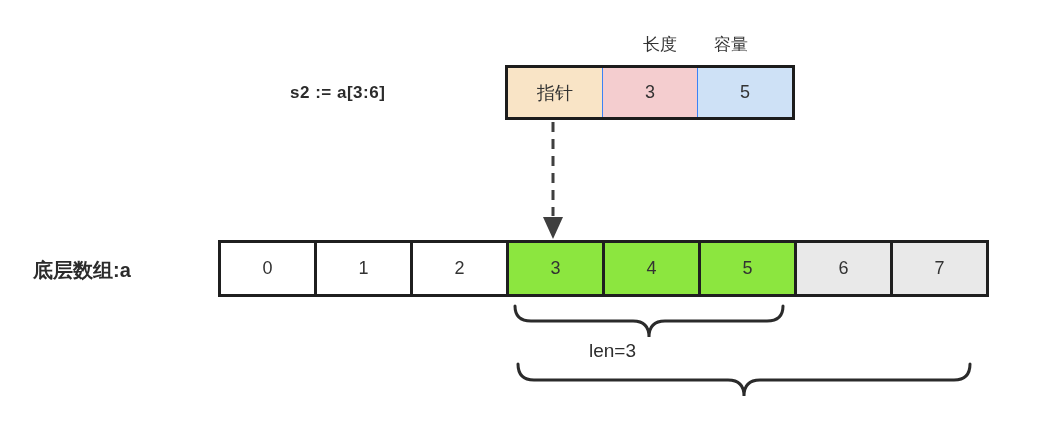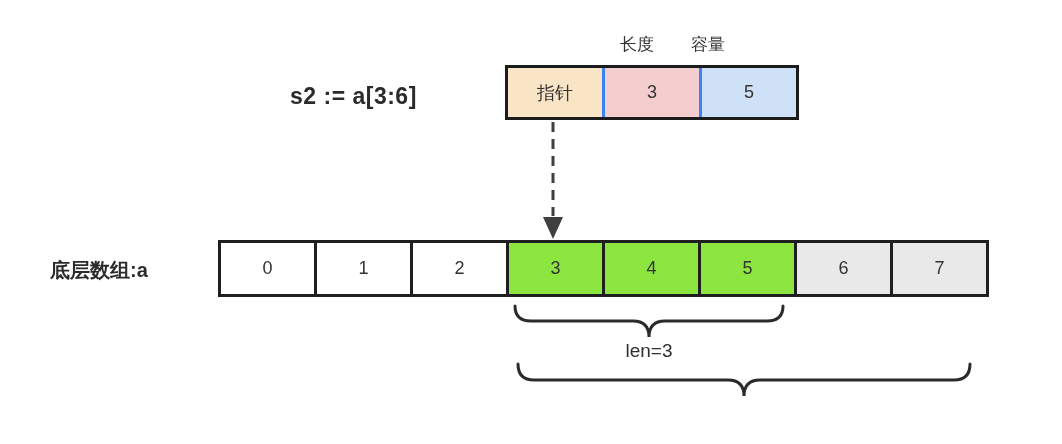--- a/index.html
+++ b/index.html
@@ -14,30 +14,31 @@
     height: 444px;
     background: #ffffff;
     overflow: hidden;
   }
   .abs { position: absolute; }
 
   
   .expression {
     left: 290px;
     top: 83px;
-    font-size: 23px;
+    font-size: 17px;
     font-weight: bold;
     color: #2b2b2b;
     letter-spacing: 0.5px;
   }
 
   
   .hdr-label {
     top: 33px;
     width: 80px;
+    text-align: center;
     font-size: 17px;
     color: #333333;
   }
   .hdr-label.len { left: 620px; }
   .hdr-label.cap { left: 691px; }
 
   
   .slice-header {
     left: 505px;
     top: 65px;
@@ -45,30 +46,30 @@
     border: 3px solid #1c1c1c;
   }
   .slice-header .cell {
     width: 94px;
     height: 49px;
     display: flex;
     align-items: center;
     justify-content: center;
     font-size: 18px;
     color: #333333;
-    border-right: 3px solid #3b82f6;
+    border-right: 1px solid #3b82f6;
   }
   .slice-header .cell:last-child { border-right: none; }
   .cell-pointer  { background: #F9E4C6; }
   .cell-length   { background: #F4CDCF; }
   .cell-capacity { background: #CEE1F6; }
 
   
   .array-label {
-    left: 50px;
+    left: 33px;
     top: 257px;
     font-size: 20px;
     font-weight: bold;
     color: #2b2b2b;
   }
 
   
   .array {
     left: 218px;
     top: 240px;
@@ -86,21 +87,20 @@
     border-right: 3px solid #1f1f1f;
     background: #ffffff;
   }
   .array .cell:last-child { border-right: none; }
   .array .cell.slice { background: #8CE63F; }
   .array .cell.spare { background: #E9E9E9; }
 
   
   .brace-label {
     width: 120px;
-    text-align: center;
     font-size: 19px;
     color: #2e2e2e;
   }
   .brace-label.len { left: 589px; top: 340px; }
   .brace-label.cap { left: 684px; top: 400px; }
 
   .overlay {
     left: 0; top: 0;
     width: 1062px;
     height: 444px;

